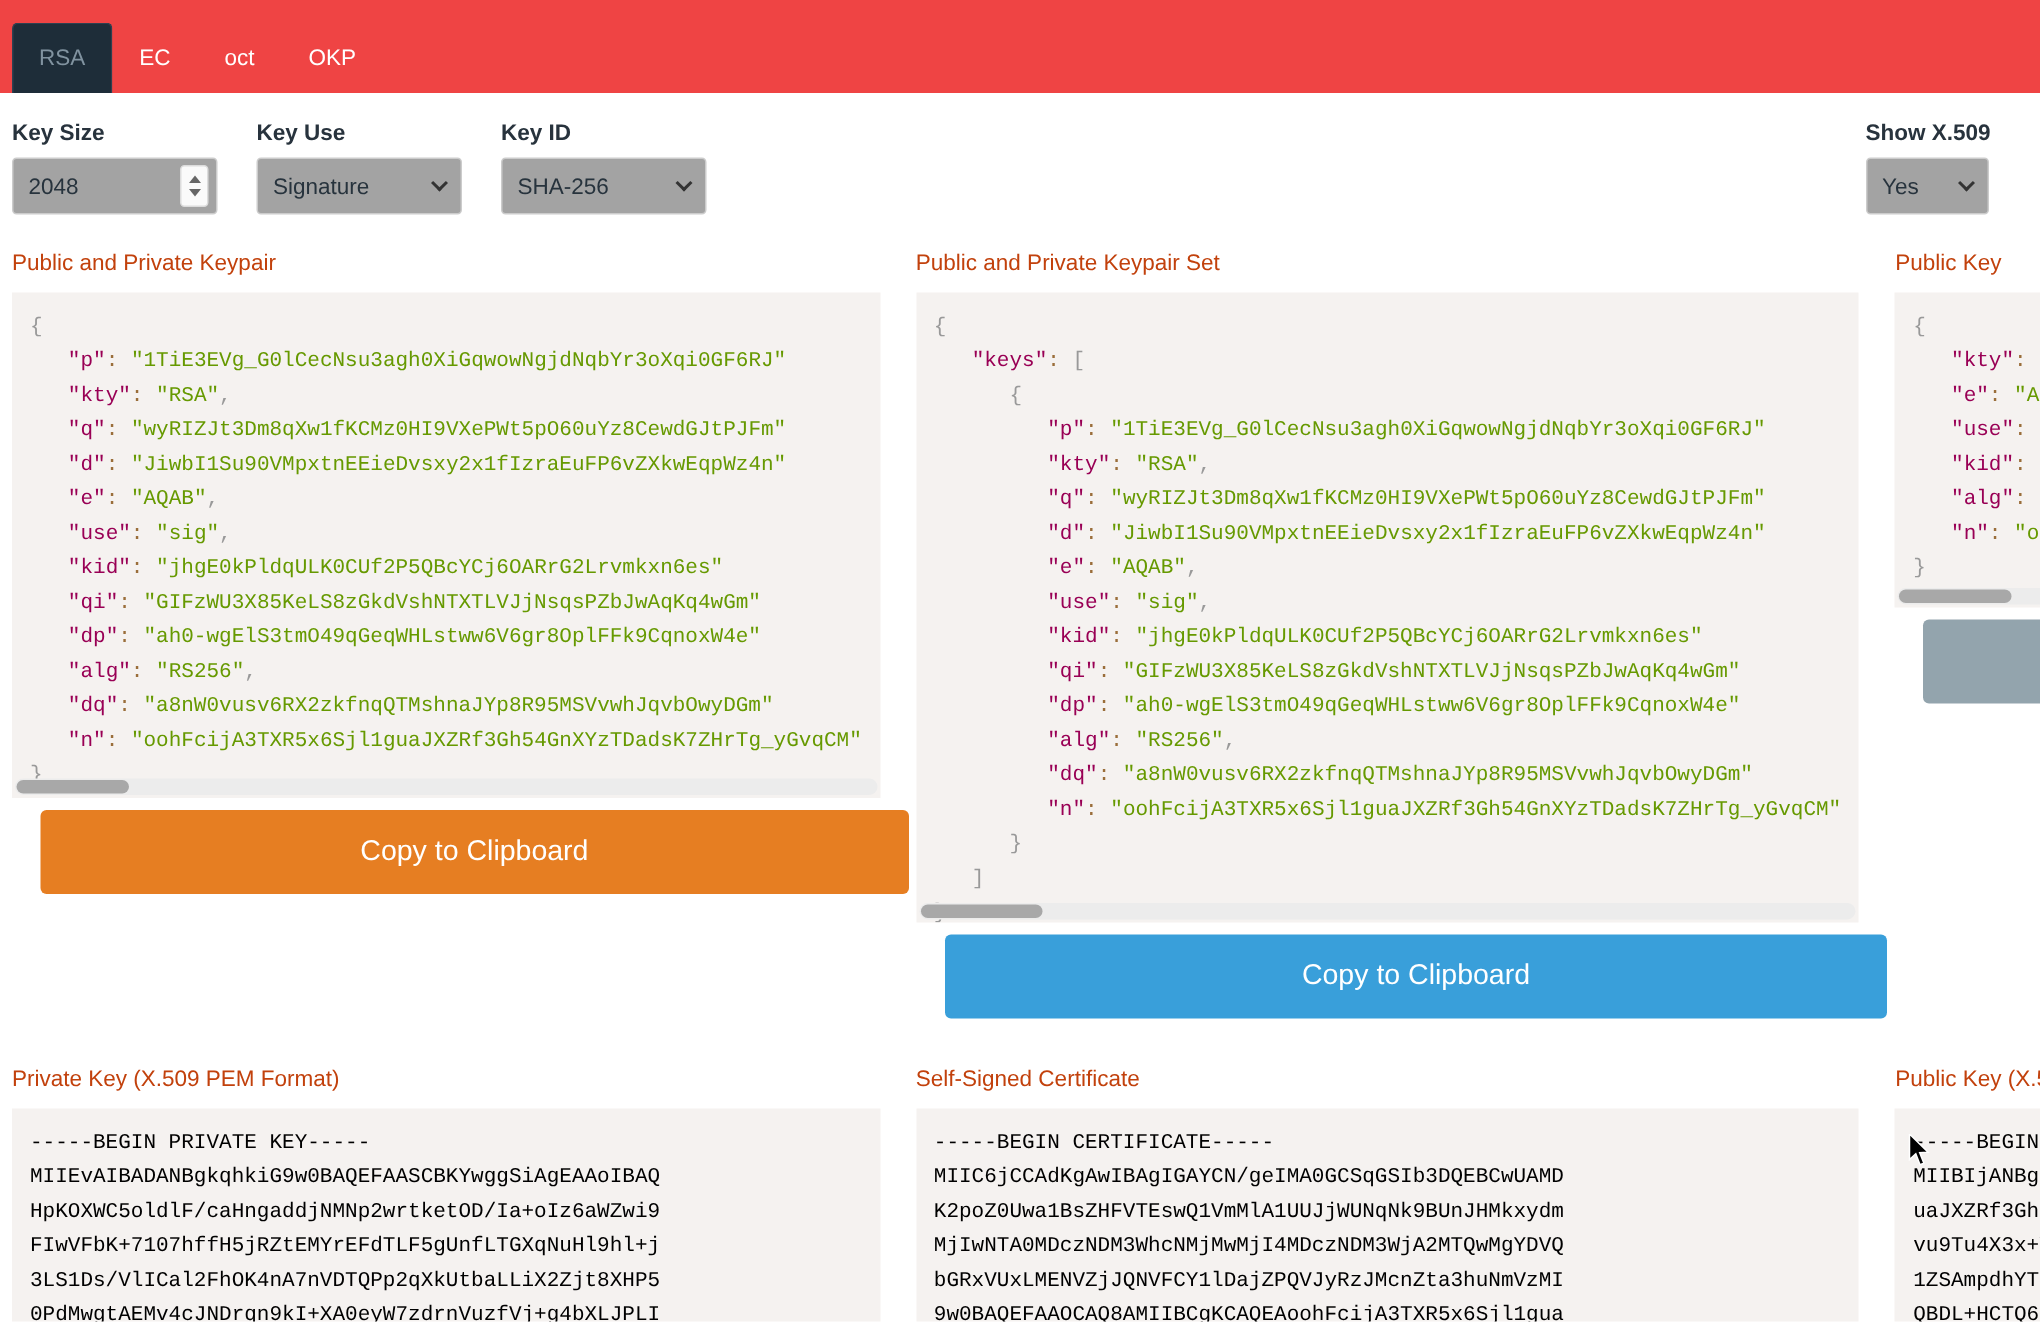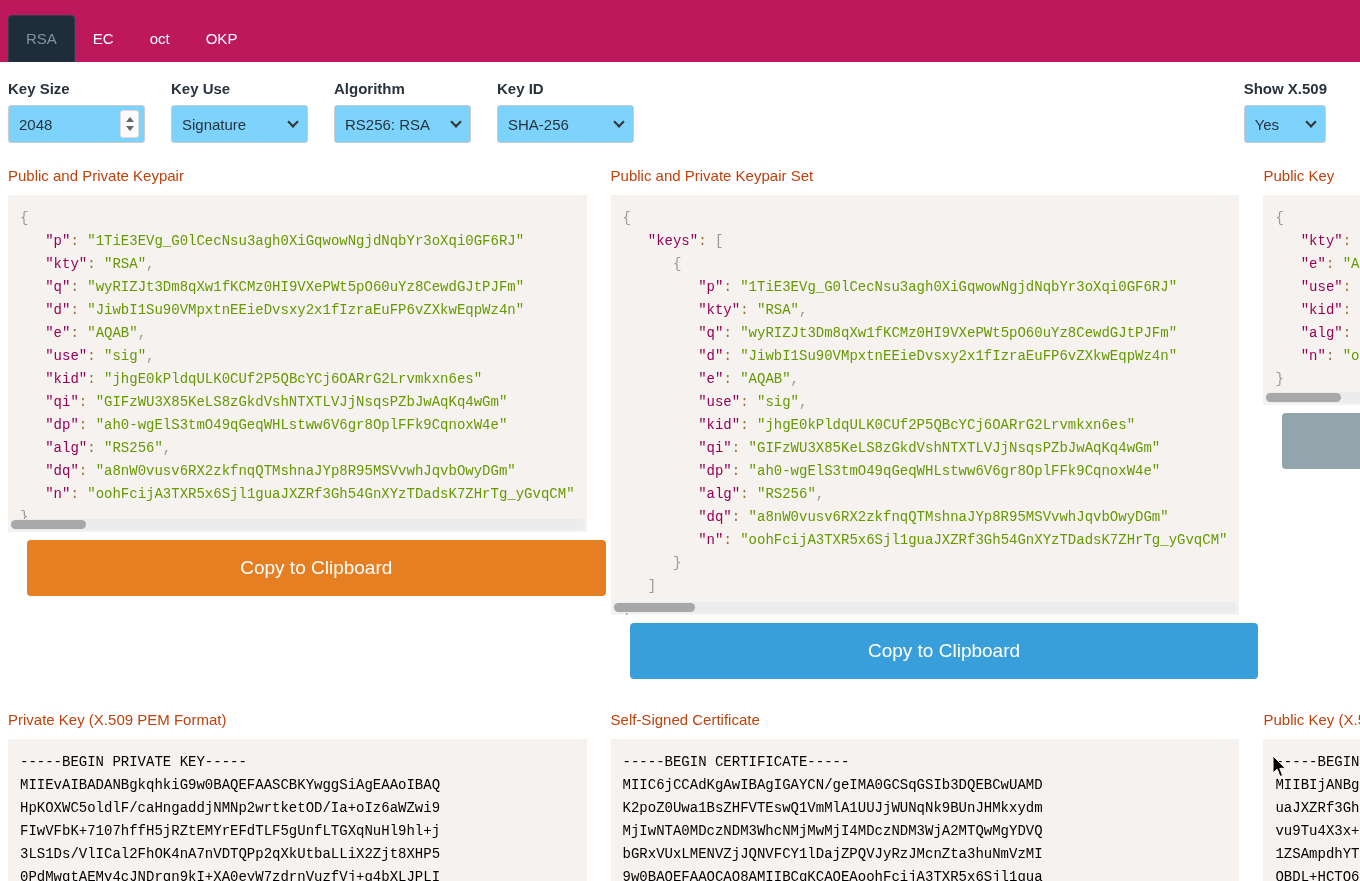--- a/index.html
+++ b/index.html
@@ -7,21 +7,21 @@
   body {
     background: #ffffff;
     font-family: "Liberation Sans", sans-serif;
     color: #2c3c49;
     position: relative;
   }
 
   
   .navbar {
     height: 62px;
-    background: #be185d;
+    background: #ef4444;
     display: flex;
     align-items: flex-end;
     padding-left: 8px;
   }
   .tab {
     font-size: 15px;
     color: #ffffff;
     padding: 0 17px;
     line-height: 46px;
     height: 47px;
@@ -49,21 +49,21 @@
     font-weight: bold;
     color: #28333d;
     margin-bottom: 8px;
     height: 17px;
     white-space: nowrap;
   }
   .control {
     height: 38px;
     border: 1px solid #cccccc;
     border-radius: 3px;
-    background: #7dd3fc;
+    background: #a3a3a3;
     display: flex;
     align-items: center;
     padding: 0 10px;
     font-size: 15px;
     color: #27333d;
     cursor: pointer;
   }
   .control .value {
     flex: 1;
     overflow: hidden;
@@ -218,27 +218,20 @@
   </div>
 
   <div class="form-group">
     <label>Key Use</label>
     <div class="control w-std">
       <span class="value">Signature</span>
       <span class="chevron"></span>
     </div>
   </div>
 
-  <div class="form-group">
-    <label>Algorithm</label>
-    <div class="control w-std">
-      <span class="value">RS256: RSA</span>
-      <span class="chevron"></span>
-    </div>
-  </div>
 
   <div class="form-group">
     <label>Key ID</label>
     <div class="control w-std">
       <span class="value">SHA-256</span>
       <span class="chevron"></span>
     </div>
   </div>
 
   <div class="form-group group-x509">

